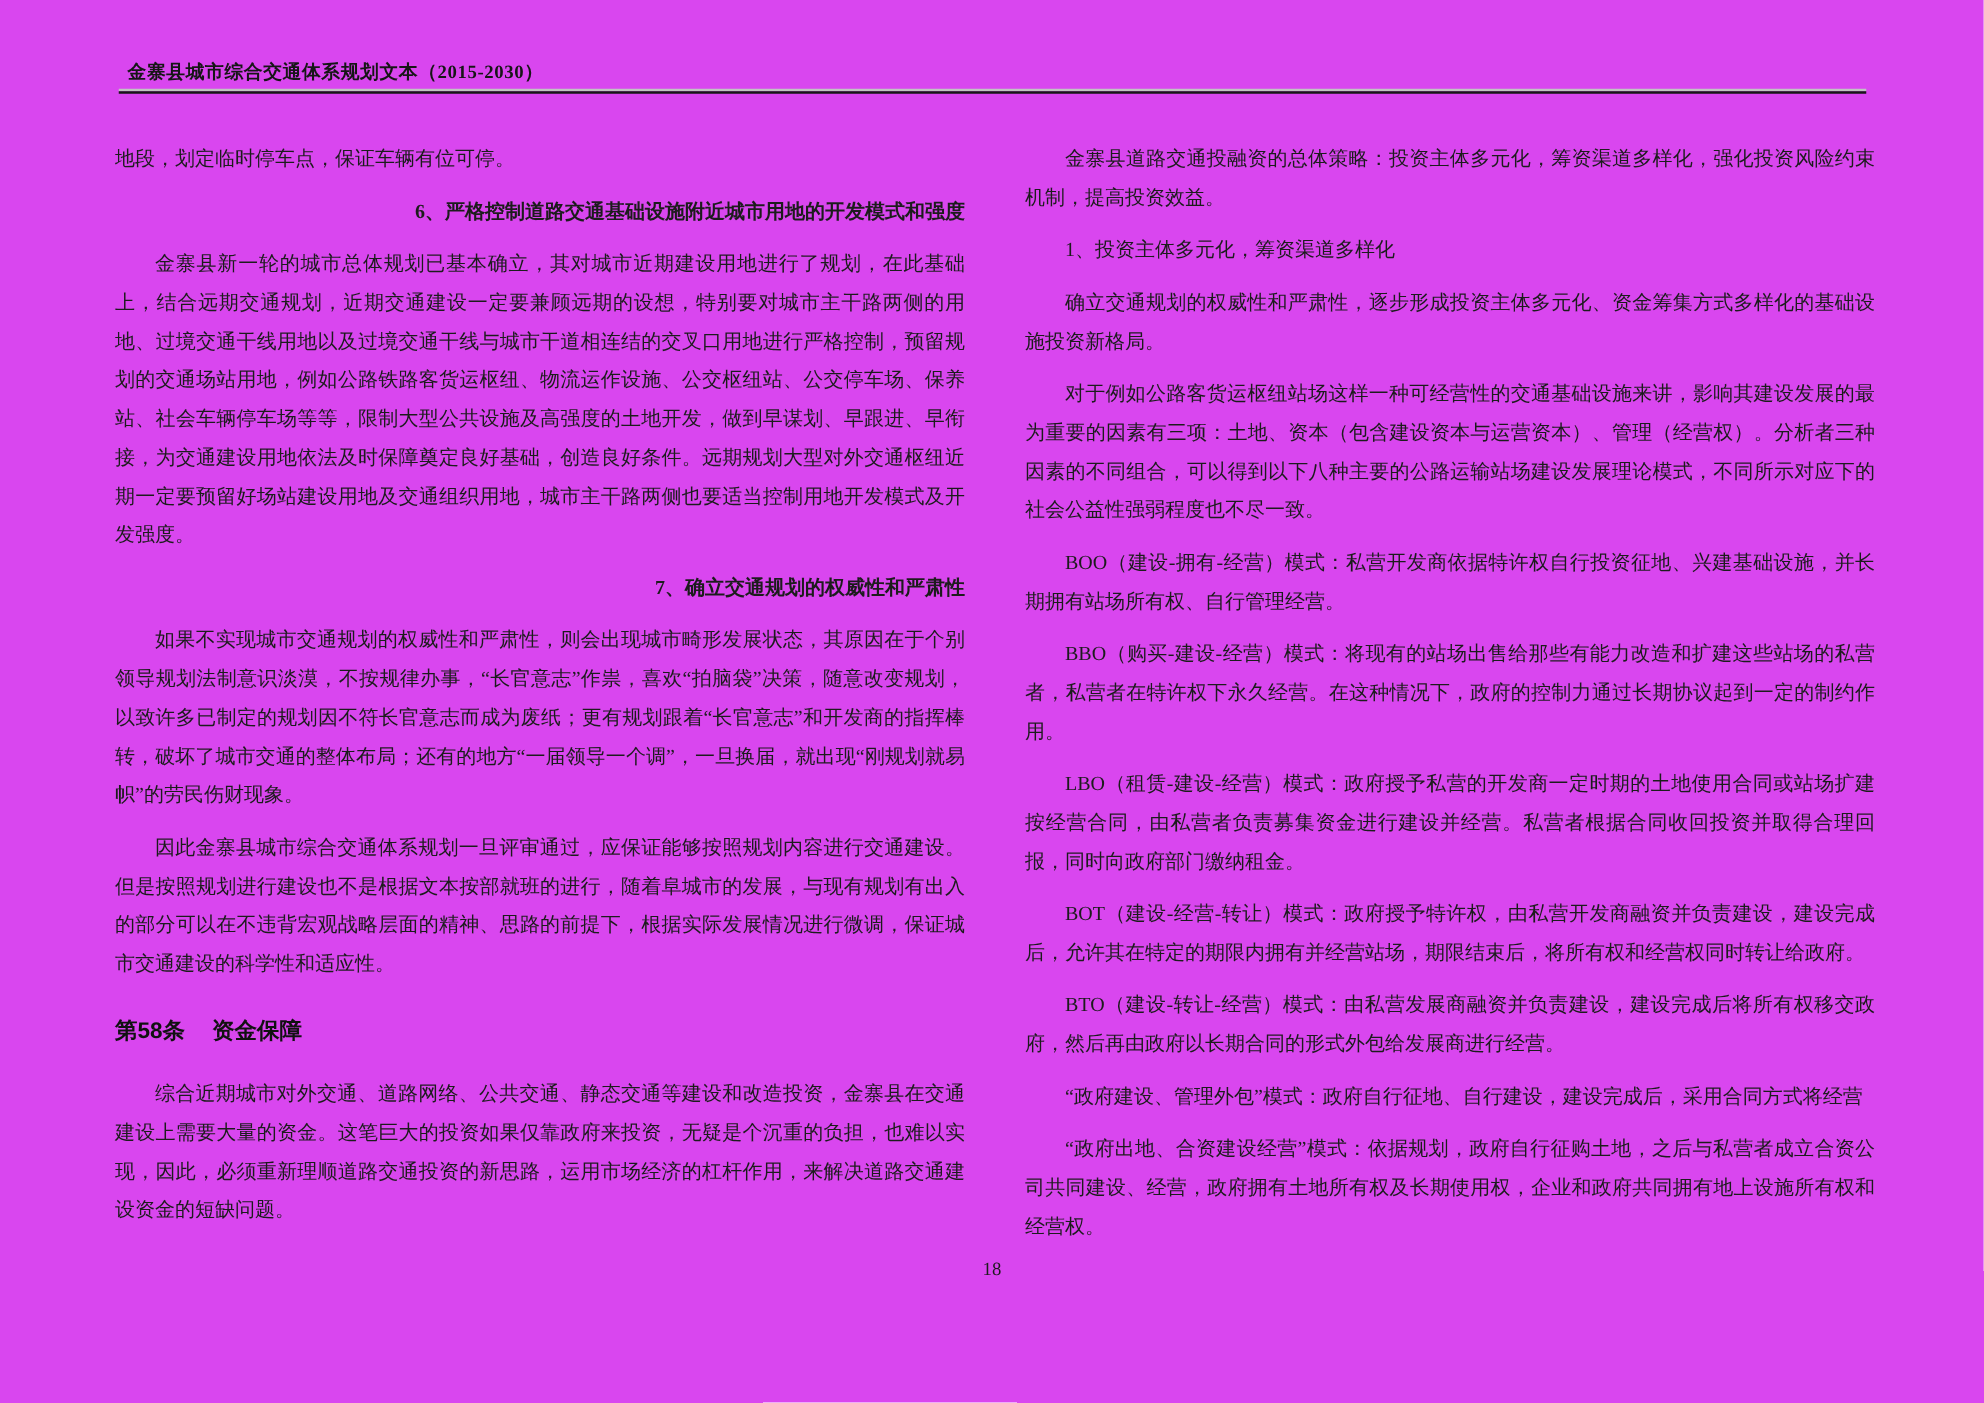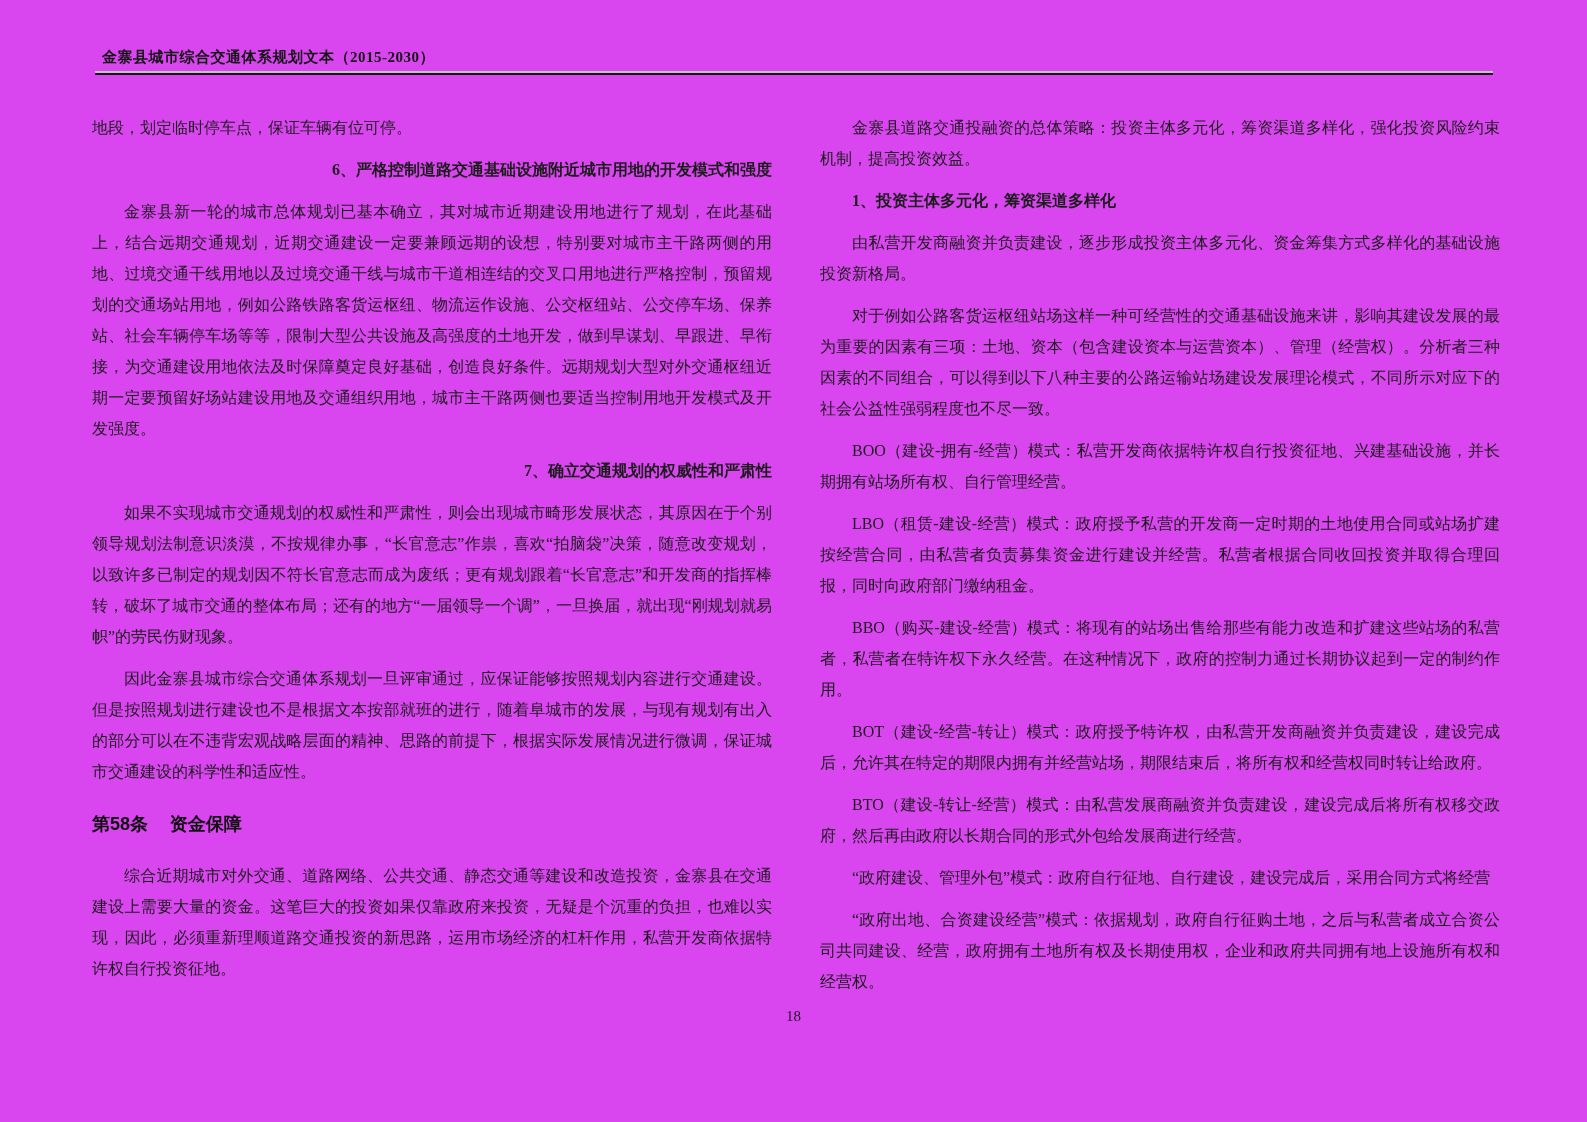--- a/index.html
+++ b/index.html
@@ -56,21 +56,21 @@
     font-size:16px;
     line-height:31px;
     font-weight:bold;
     text-indent:2em;
     margin:1px 0 11px 0;
     text-align:right;
   }
   .list-heading{
     font-size:16px;
     line-height:31px;
-    font-weight:bold;
+    font-weight:normal;
     text-indent:2em;
     margin:1px 0 11px 0;
   }
   .article-heading{
     font-family:"Liberation Sans","DejaVu Sans",sans-serif;
     font-size:18px;
     line-height:33px;
     font-weight:bold;
     color:#111111;
     margin:21px 0 19px 0;
@@ -102,31 +102,31 @@
     <div class="col">
       <p class="body-par no-indent">地段，划定临时停车点，保证车辆有位可停。</p>
       <p class="subheading">6、严格控制道路交通基础设施附近城市用地的开发模式和强度</p>
       <p class="body-par">金寨县新一轮的城市总体规划已基本确立，其对城市近期建设用地进行了规划，在此基础上，结合远期交通规划，近期交通建设一定要兼顾远期的设想，特别要对城市主干路两侧的用地、过境交通干线用地以及过境交通干线与城市干道相连结的交叉口用地进行严格控制，预留规划的交通场站用地，例如公路铁路客货运枢纽、物流运作设施、公交枢纽站、公交停车场、保养站、社会车辆停车场等等，限制大型公共设施及高强度的土地开发，做到早谋划、早跟进、早衔接，为交通建设用地依法及时保障奠定良好基础，创造良好条件。远期规划大型对外交通枢纽近期一定要预留好场站建设用地及交通组织用地，城市主干路两侧也要适当控制用地开发模式及开发强度。</p>
       <p class="subheading">7、确立交通规划的权威性和严肃性</p>
       <p class="body-par">如果不实现城市交通规划的权威性和严肃性，则会出现城市畸形发展状态，其原因在于个别领导规划法制意识淡漠，不按规律办事，“长官意志”作祟，喜欢“拍脑袋”决策，随意改变规划，以致许多已制定的规划因不符长官意志而成为废纸；更有规划跟着“长官意志”和开发商的指挥棒转，破坏了城市交通的整体布局；还有的地方“一届领导一个调”，一旦换届，就出现“刚规划就易帜”的劳民伤财现象。</p>
       <p class="body-par">因此金寨县城市综合交通体系规划一旦评审通过，应保证能够按照规划内容进行交通建设。但是按照规划进行建设也不是根据文本按部就班的进行，随着阜城市的发展，与现有规划有出入的部分可以在不违背宏观战略层面的精神、思路的前提下，根据实际发展情况进行微调，保证城市交通建设的科学性和适应性。</p>
       <div class="article-heading">
         <span class="article-label">第58条</span><span class="article-title">资金保障</span>
       </div>
-      <p class="body-par">综合近期城市对外交通、道路网络、公共交通、静态交通等建设和改造投资，金寨县在交通建设上需要大量的资金。这笔巨大的投资如果仅靠政府来投资，无疑是个沉重的负担，也难以实现，因此，必须重新理顺道路交通投资的新思路，运用市场经济的杠杆作用，私营开发商依据特许权自行投资征地。</p>
+      <p class="body-par">综合近期城市对外交通、道路网络、公共交通、静态交通等建设和改造投资，金寨县在交通建设上需要大量的资金。这笔巨大的投资如果仅靠政府来投资，无疑是个沉重的负担，也难以实现，因此，必须重新理顺道路交通投资的新思路，运用市场经济的杠杆作用，来解决道路交通建设资金的短缺问题。</p>
     </div>
 
     <div class="col">
       <p class="body-par">金寨县道路交通投融资的总体策略：投资主体多元化，筹资渠道多样化，强化投资风险约束机制，提高投资效益。</p>
       <p class="list-heading">1、投资主体多元化，筹资渠道多样化</p>
-      <p class="body-par">由私营开发商融资并负责建设，逐步形成投资主体多元化、资金筹集方式多样化的基础设施投资新格局。</p>
+      <p class="body-par">确立交通规划的权威性和严肃性，逐步形成投资主体多元化、资金筹集方式多样化的基础设施投资新格局。</p>
       <p class="body-par">对于例如公路客货运枢纽站场这样一种可经营性的交通基础设施来讲，影响其建设发展的最为重要的因素有三项：土地、资本（包含建设资本与运营资本）、管理（经营权）。分析者三种因素的不同组合，可以得到以下八种主要的公路运输站场建设发展理论模式，不同所示对应下的社会公益性强弱程度也不尽一致。</p>
       <p class="body-par">BOO（建设-拥有-经营）模式：私营开发商依据特许权自行投资征地、兴建基础设施，并长期拥有站场所有权、自行管理经营。</p>
+      <p class="body-par">BBO（购买-建设-经营）模式：将现有的站场出售给那些有能力改造和扩建这些站场的私营者，私营者在特许权下永久经营。在这种情况下，政府的控制力通过长期协议起到一定的制约作用。</p>
       <p class="body-par">LBO（租赁-建设-经营）模式：政府授予私营的开发商一定时期的土地使用合同或站场扩建按经营合同，由私营者负责募集资金进行建设并经营。私营者根据合同收回投资并取得合理回报，同时向政府部门缴纳租金。</p>
-      <p class="body-par">BBO（购买-建设-经营）模式：将现有的站场出售给那些有能力改造和扩建这些站场的私营者，私营者在特许权下永久经营。在这种情况下，政府的控制力通过长期协议起到一定的制约作用。</p>
       <p class="body-par">BOT（建设-经营-转让）模式：政府授予特许权，由私营开发商融资并负责建设，建设完成后，允许其在特定的期限内拥有并经营站场，期限结束后，将所有权和经营权同时转让给政府。</p>
       <p class="body-par">BTO（建设-转让-经营）模式：由私营发展商融资并负责建设，建设完成后将所有权移交政府，然后再由政府以长期合同的形式外包给发展商进行经营。</p>
       <p class="body-par">“政府建设、管理外包”模式：政府自行征地、自行建设，建设完成后，采用合同方式将经营</p>
       <p class="body-par">“政府出地、合资建设经营”模式：依据规划，政府自行征购土地，之后与私营者成立合资公司共同建设、经营，政府拥有土地所有权及长期使用权，企业和政府共同拥有地上设施所有权和经营权。</p>
     </div>
 
   </div>
 
   <div class="page-footer">18</div>
 

